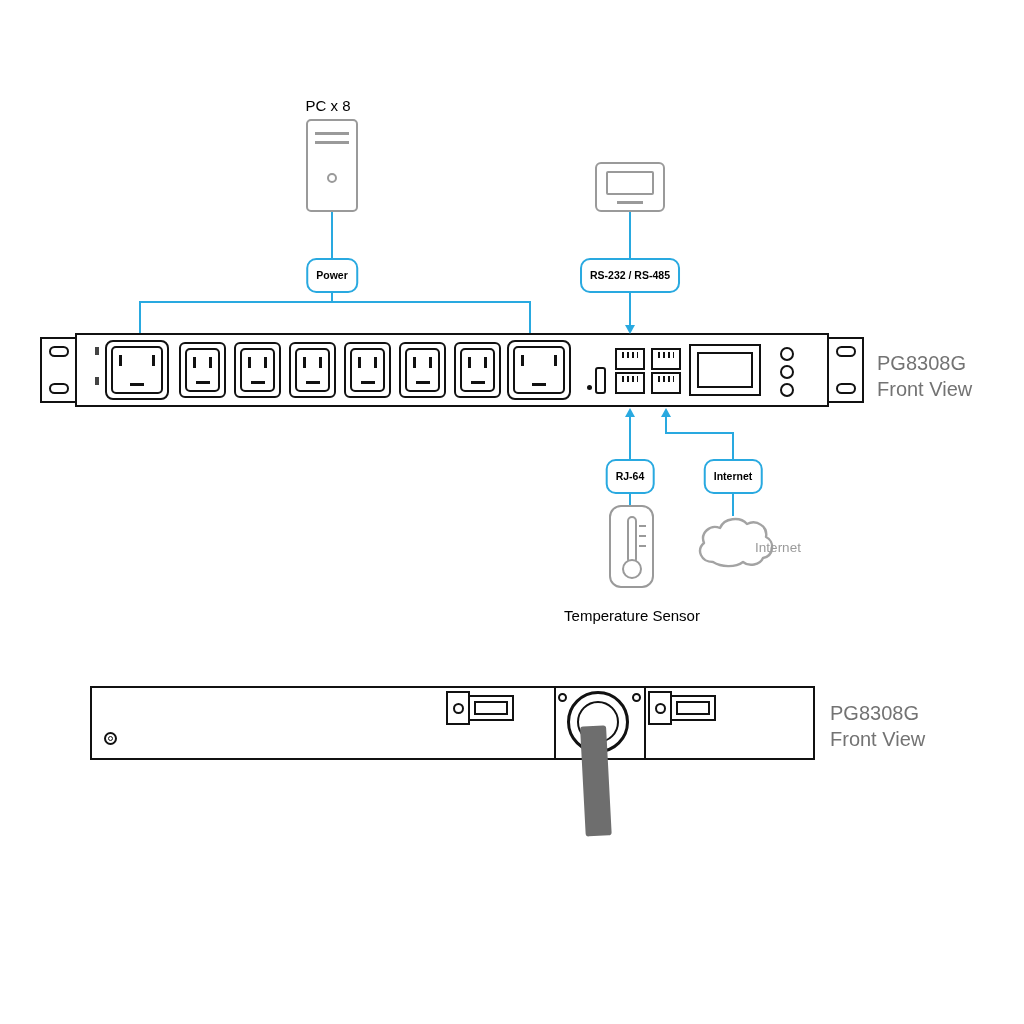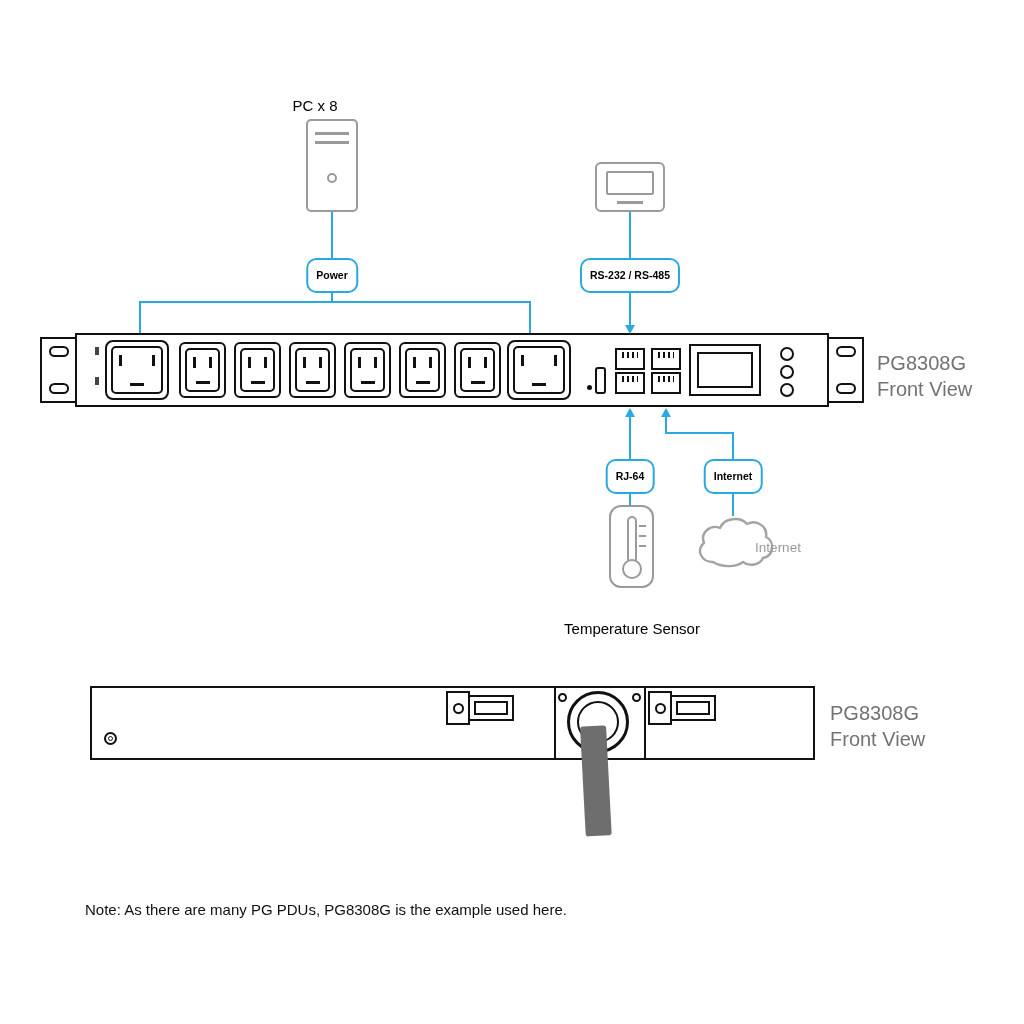--- a/index.html
+++ b/index.html
@@ -104,21 +104,21 @@
 
   
   .thermo { position:absolute; left:609px; top:505px; width:45px; height:83px;
             border:2px solid #9a9a9a; border-radius:12px; background:#fff; }
   .thermo-stem { position:absolute; left:50%; margin-left:-5px; top:9px; width:10px; height:48px;
                  border:2px solid #9a9a9a; border-radius:6px; background:#fff; }
   .thermo-bulb { position:absolute; left:50%; margin-left:-10px; top:52px; width:20px; height:20px;
                  border:2px solid #9a9a9a; border-radius:50%; background:#fff; }
   .thermo-tick { position:absolute; left:28px; width:7px; height:2px; background:#9a9a9a; }
   .tk1 { top:18px; } .tk2 { top:28px; } .tk3 { top:38px; }
-  .temp-label { left:632px; top:619px; }
+  .temp-label { left:632px; top:606px; }
 
   
   .cloud-svg { position:absolute; left:692px; top:512px; width:86px; height:62px; }
   .internet-label { position:absolute; left:778px; top:540px; transform:translateX(-50%);
                     color:#9a9a9a; font-size:13.5px; }
 
   
   .pdu-rear { position:absolute; left:90px; top:686px; width:725px; height:74px;
               border:2px solid #111; background:#fff; }
   .rear-screw-main { position:absolute; left:12px; top:44px; width:13px; height:13px;
@@ -144,21 +144,21 @@
                 background:#6e6e6e; transform:rotate(-3deg); transform-origin:50% 0;
                 border-radius:3px; z-index:6; }
 
   .rear-label { left:830px; top:700px; }
 </style>
 </head>
 <body>
 
 <div id="canvas">
 
-  <div class="dev-label" style="left:315px; top:96px;">PC x 8</div>
+  <div class="dev-label" style="left:328px; top:96px;">PC x 8</div>
   <div class="pc-tower">
     <div class="pc-slot s1"></div>
     <div class="pc-slot s2"></div>
     <div class="pc-dot"></div>
   </div>
 
   <div class="blue-line l-pc"></div>
   <div class="badge b-power">Power</div>
   <div class="blue-line l-power"></div>
   <div class="blue-line l-brh"></div>
@@ -327,15 +327,14 @@
     <div class="grommet-outer"></div>
     <div class="grommet-inner"></div>
   </div>
   <div class="power-cord"></div>
 
   <div class="view-label rear-label">
     <div>PG8308G</div>
     <div>Front View</div>
   </div>
 
-  <div class="note-text">Note: As there are many PG PDUs, PG8308G is the example used here.</div>
 
 </div>
 
 </body></html>

